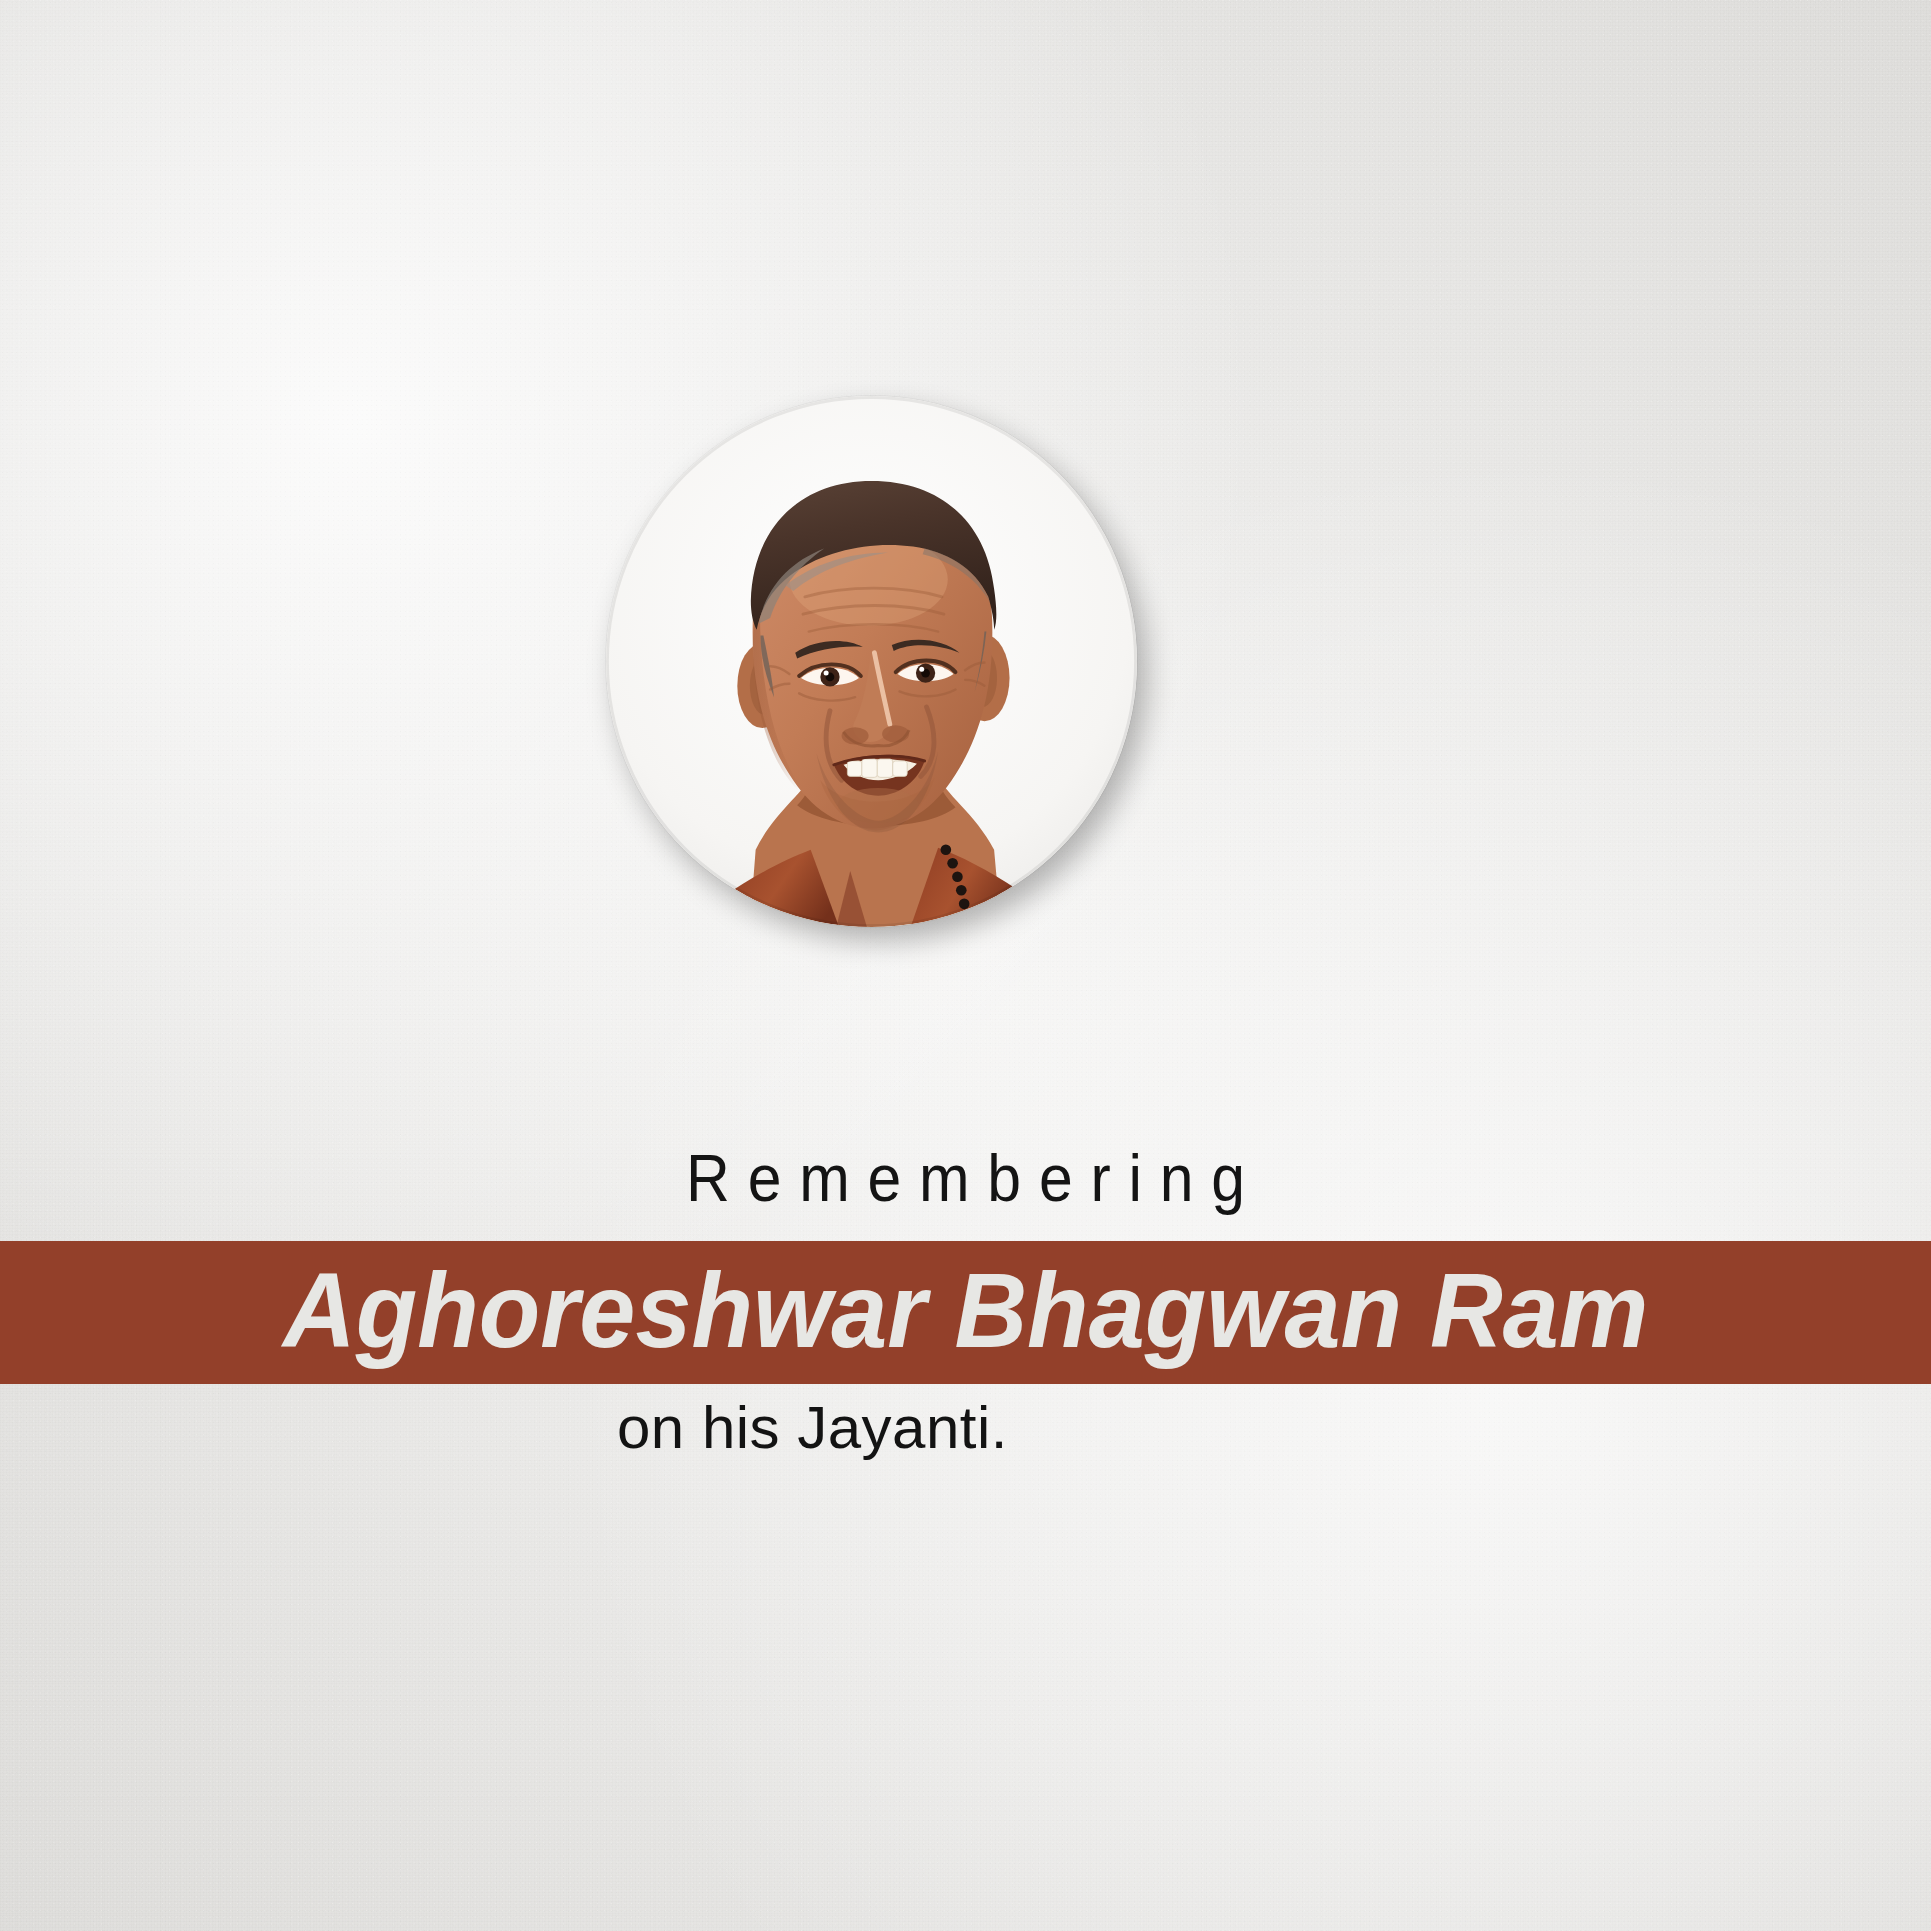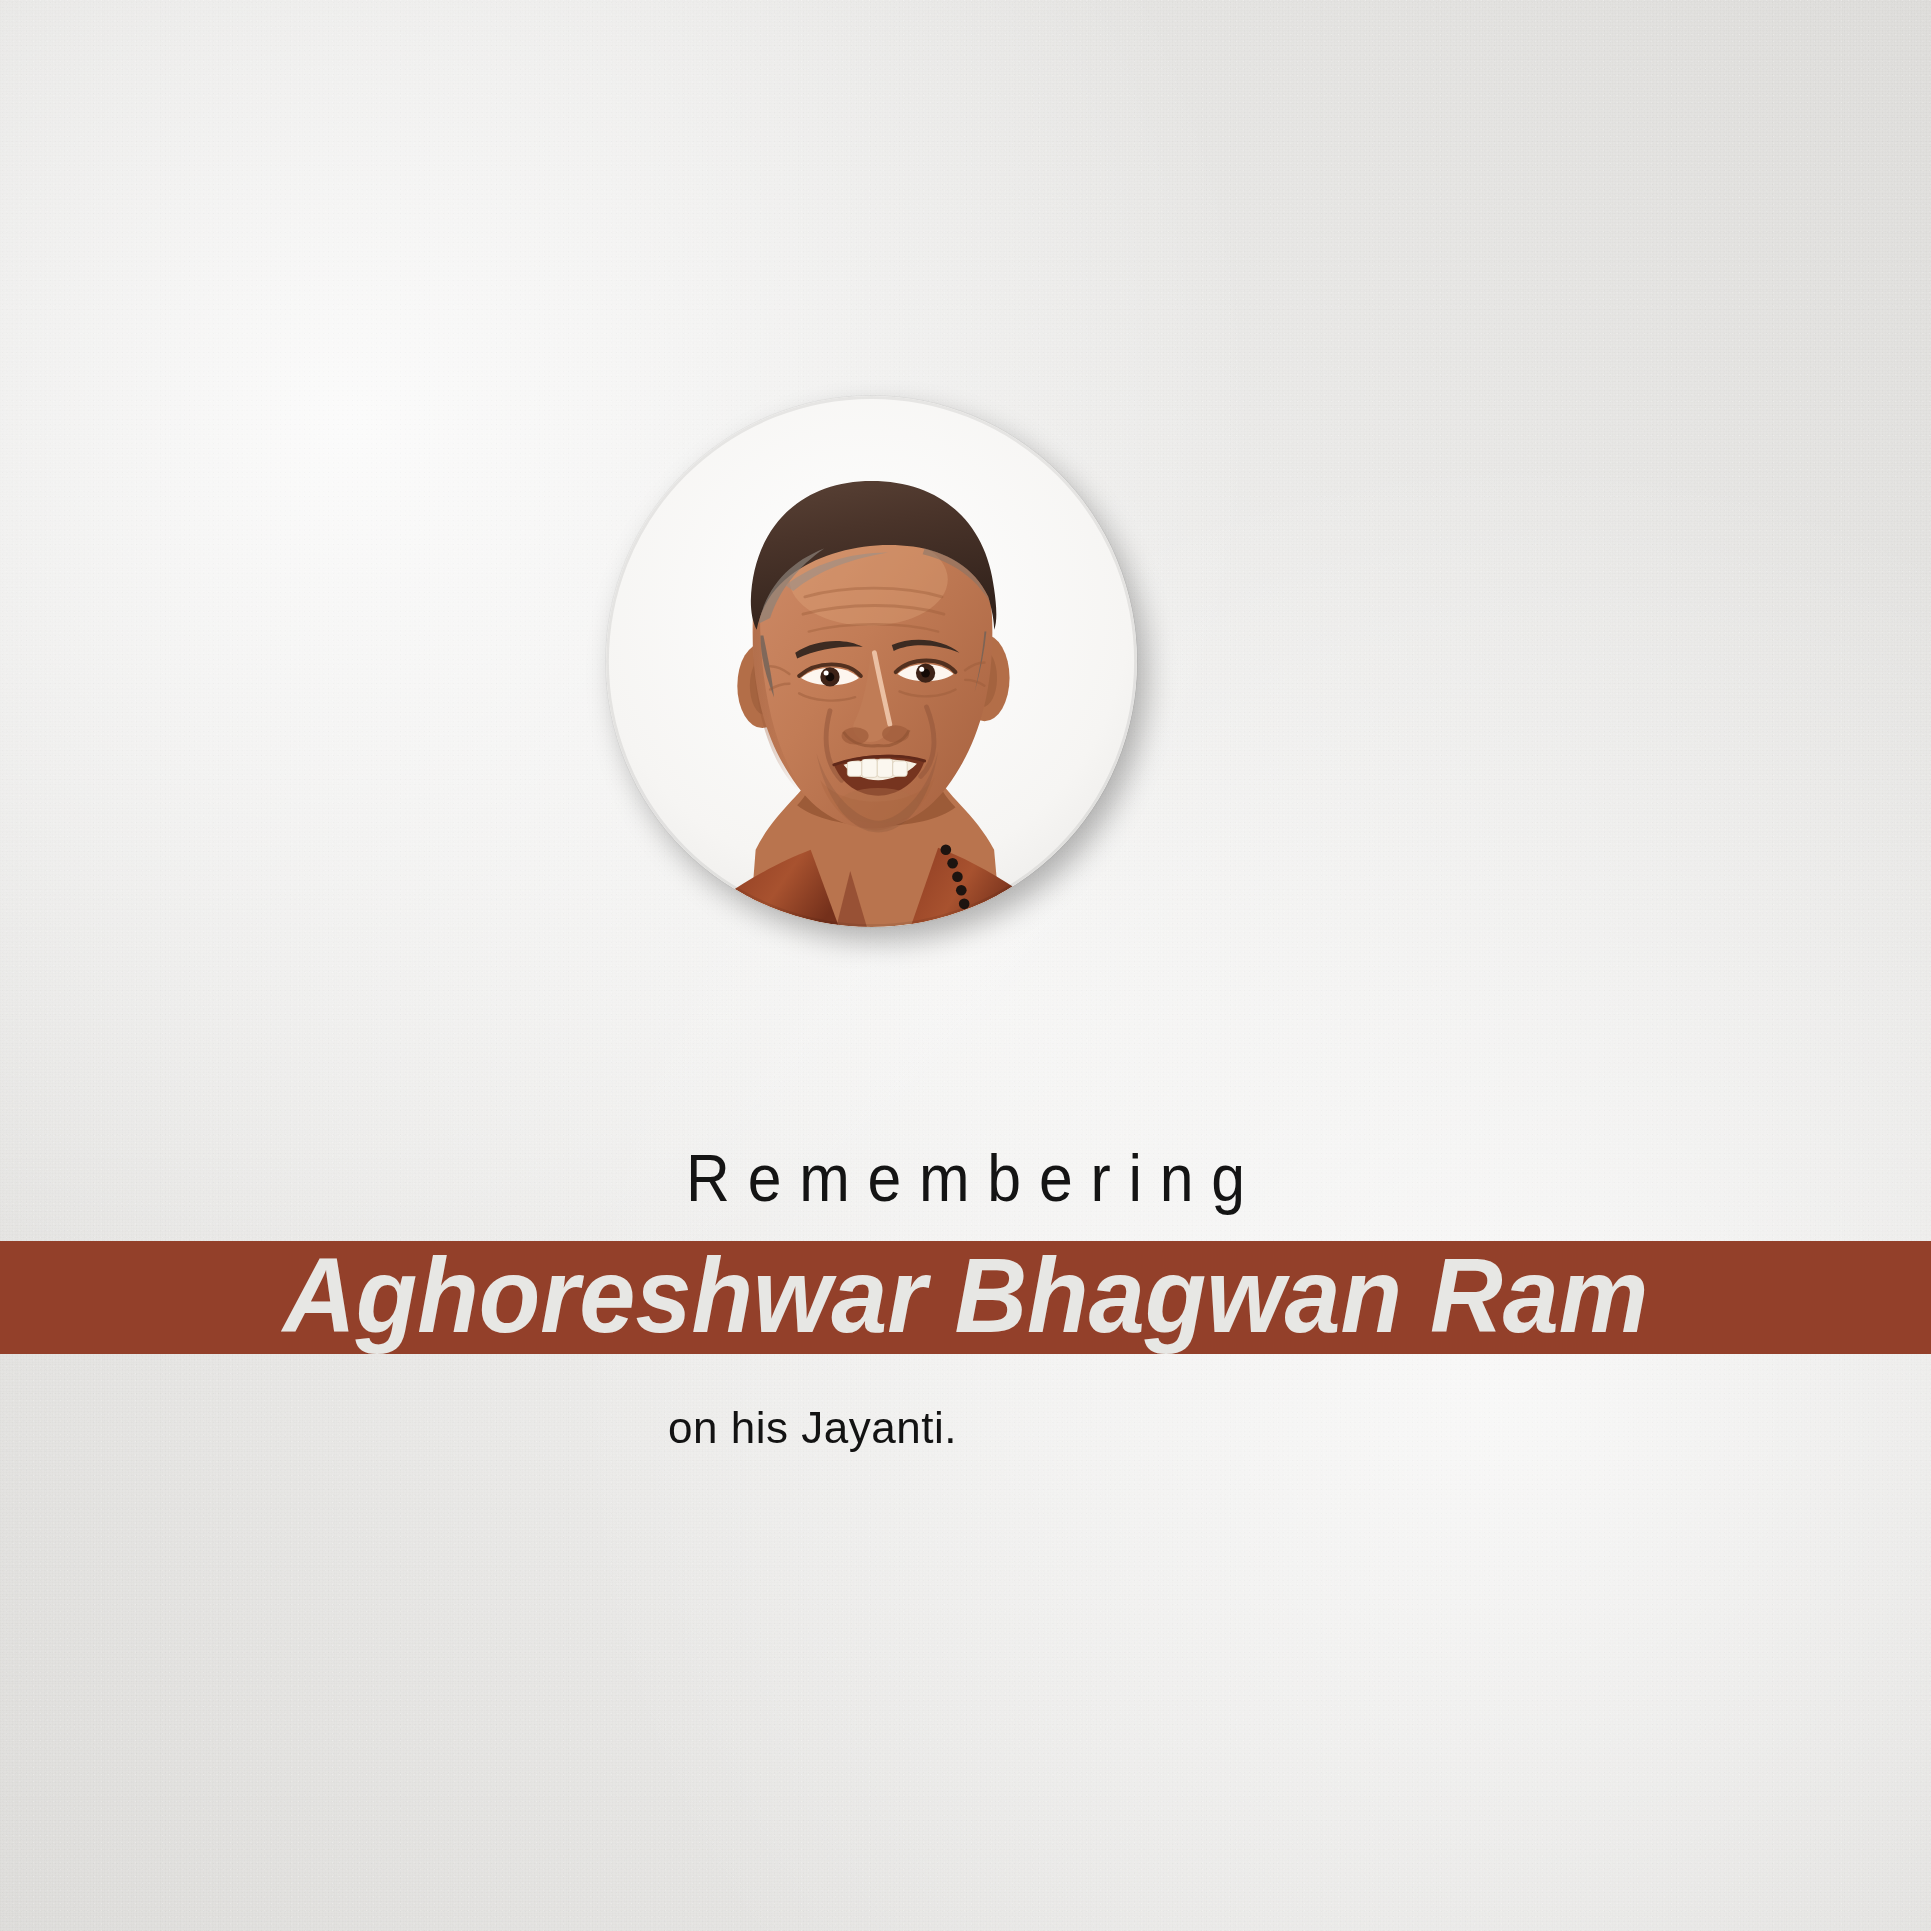--- a/index.html
+++ b/index.html
@@ -73,21 +73,21 @@
     line-height: 1;
     transform: scaleX(0.92);
   }
 
   
   .banner {
     position: absolute;
     left: 0;
     top: 1241px;
     width: 1931px;
-    height: 113px;
+    height: 143px;
     background: #93402a;
     display: flex;
     align-items: center;
     justify-content: center;
   }
   .banner-title {
     font-family: "Liberation Sans Narrow", "Liberation Sans", sans-serif;
     font-size: 106px;
     font-weight: 700;
     font-style: italic;
@@ -101,21 +101,21 @@
 
   
   .body-text {
     position: absolute;
     left: 0;
     top: 1393px;
     width: 1625px;
     text-align: center;
     font-family: "Liberation Sans Narrow", "Liberation Sans", sans-serif;
     color: #131313;
-    font-size: 44px;
+    font-size: 60px;
     font-weight: 400;
     line-height: 70px;
     letter-spacing: 0.5px;
   }
   .body-line { display: block; white-space: nowrap; }
 </style>
 </head>
 <body>
 
 <div class="canvas">

